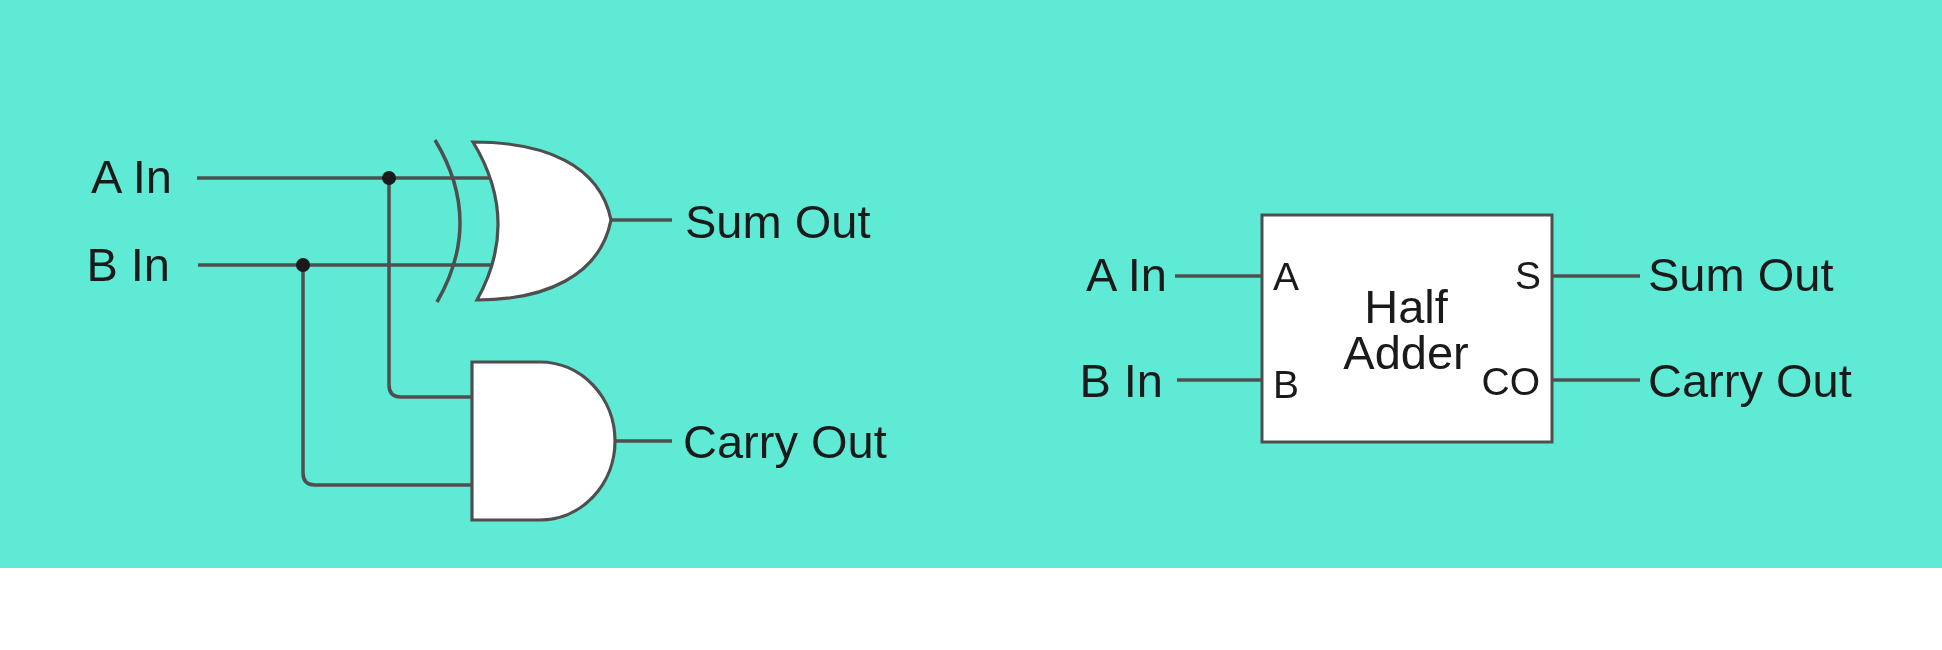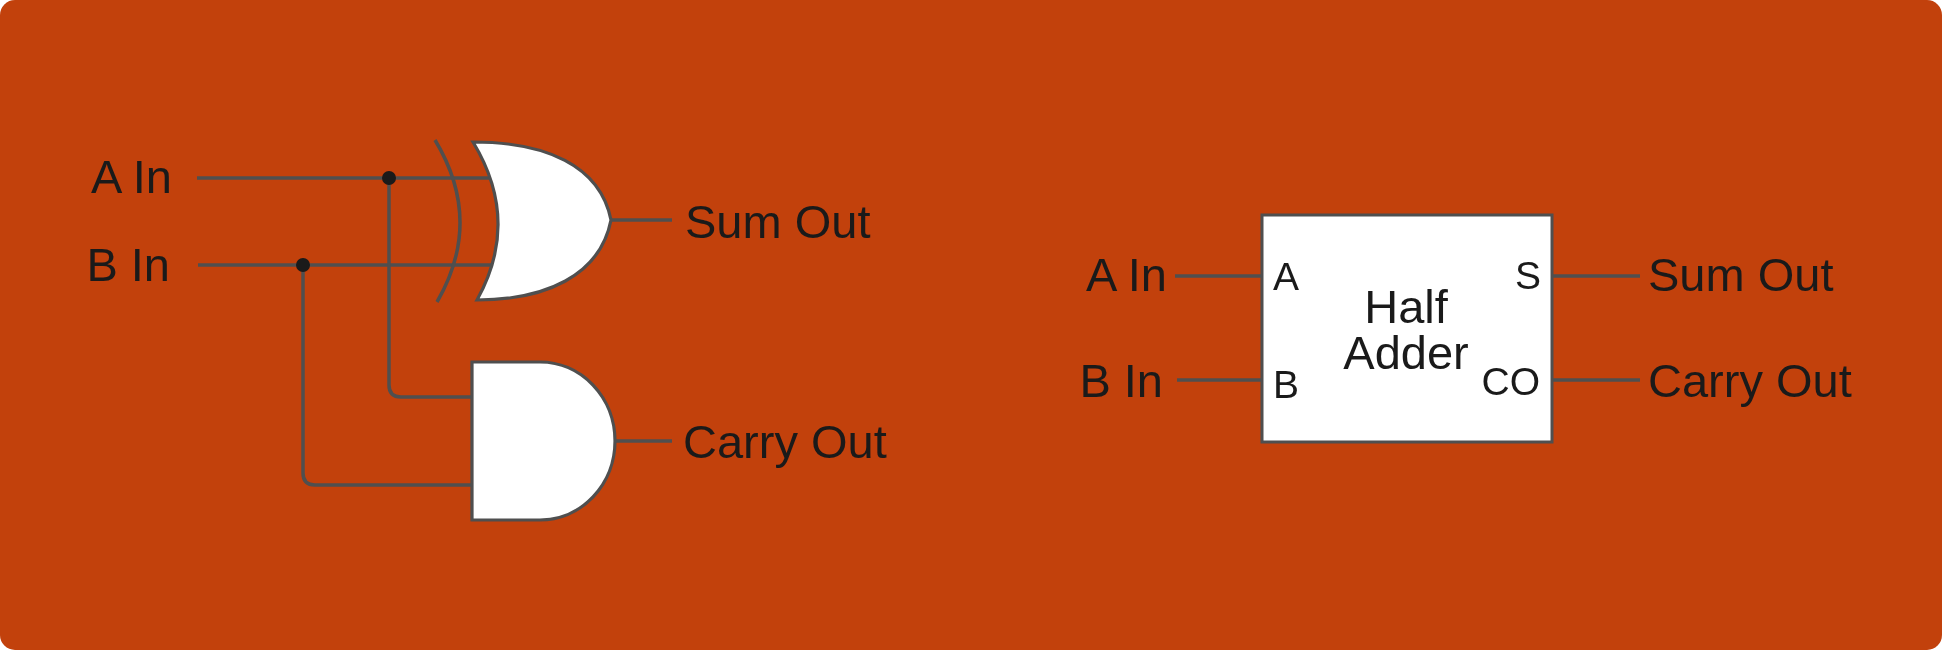--- a/index.html
+++ b/index.html
@@ -3,24 +3,23 @@
 <meta charset="utf-8">
 <style>
   html, body {
     margin: 0;
     padding: 0;
     background: #ffffff;
   }
   .stage {
     position: relative;
     width: 1942px;
-    height: 650px;
-    background: #c2410c;
+    height: 568px;
+    background: #5eead4;
     overflow: hidden;
-    border-radius: 15px;
   }
   svg { display: block; }
   .stroke-group {
     fill: none;
     stroke: #4f4f4f;
     stroke-width: 3.5;
   }
   .gate-shape {
     fill: #ffffff;
     stroke-width: 3.2;

